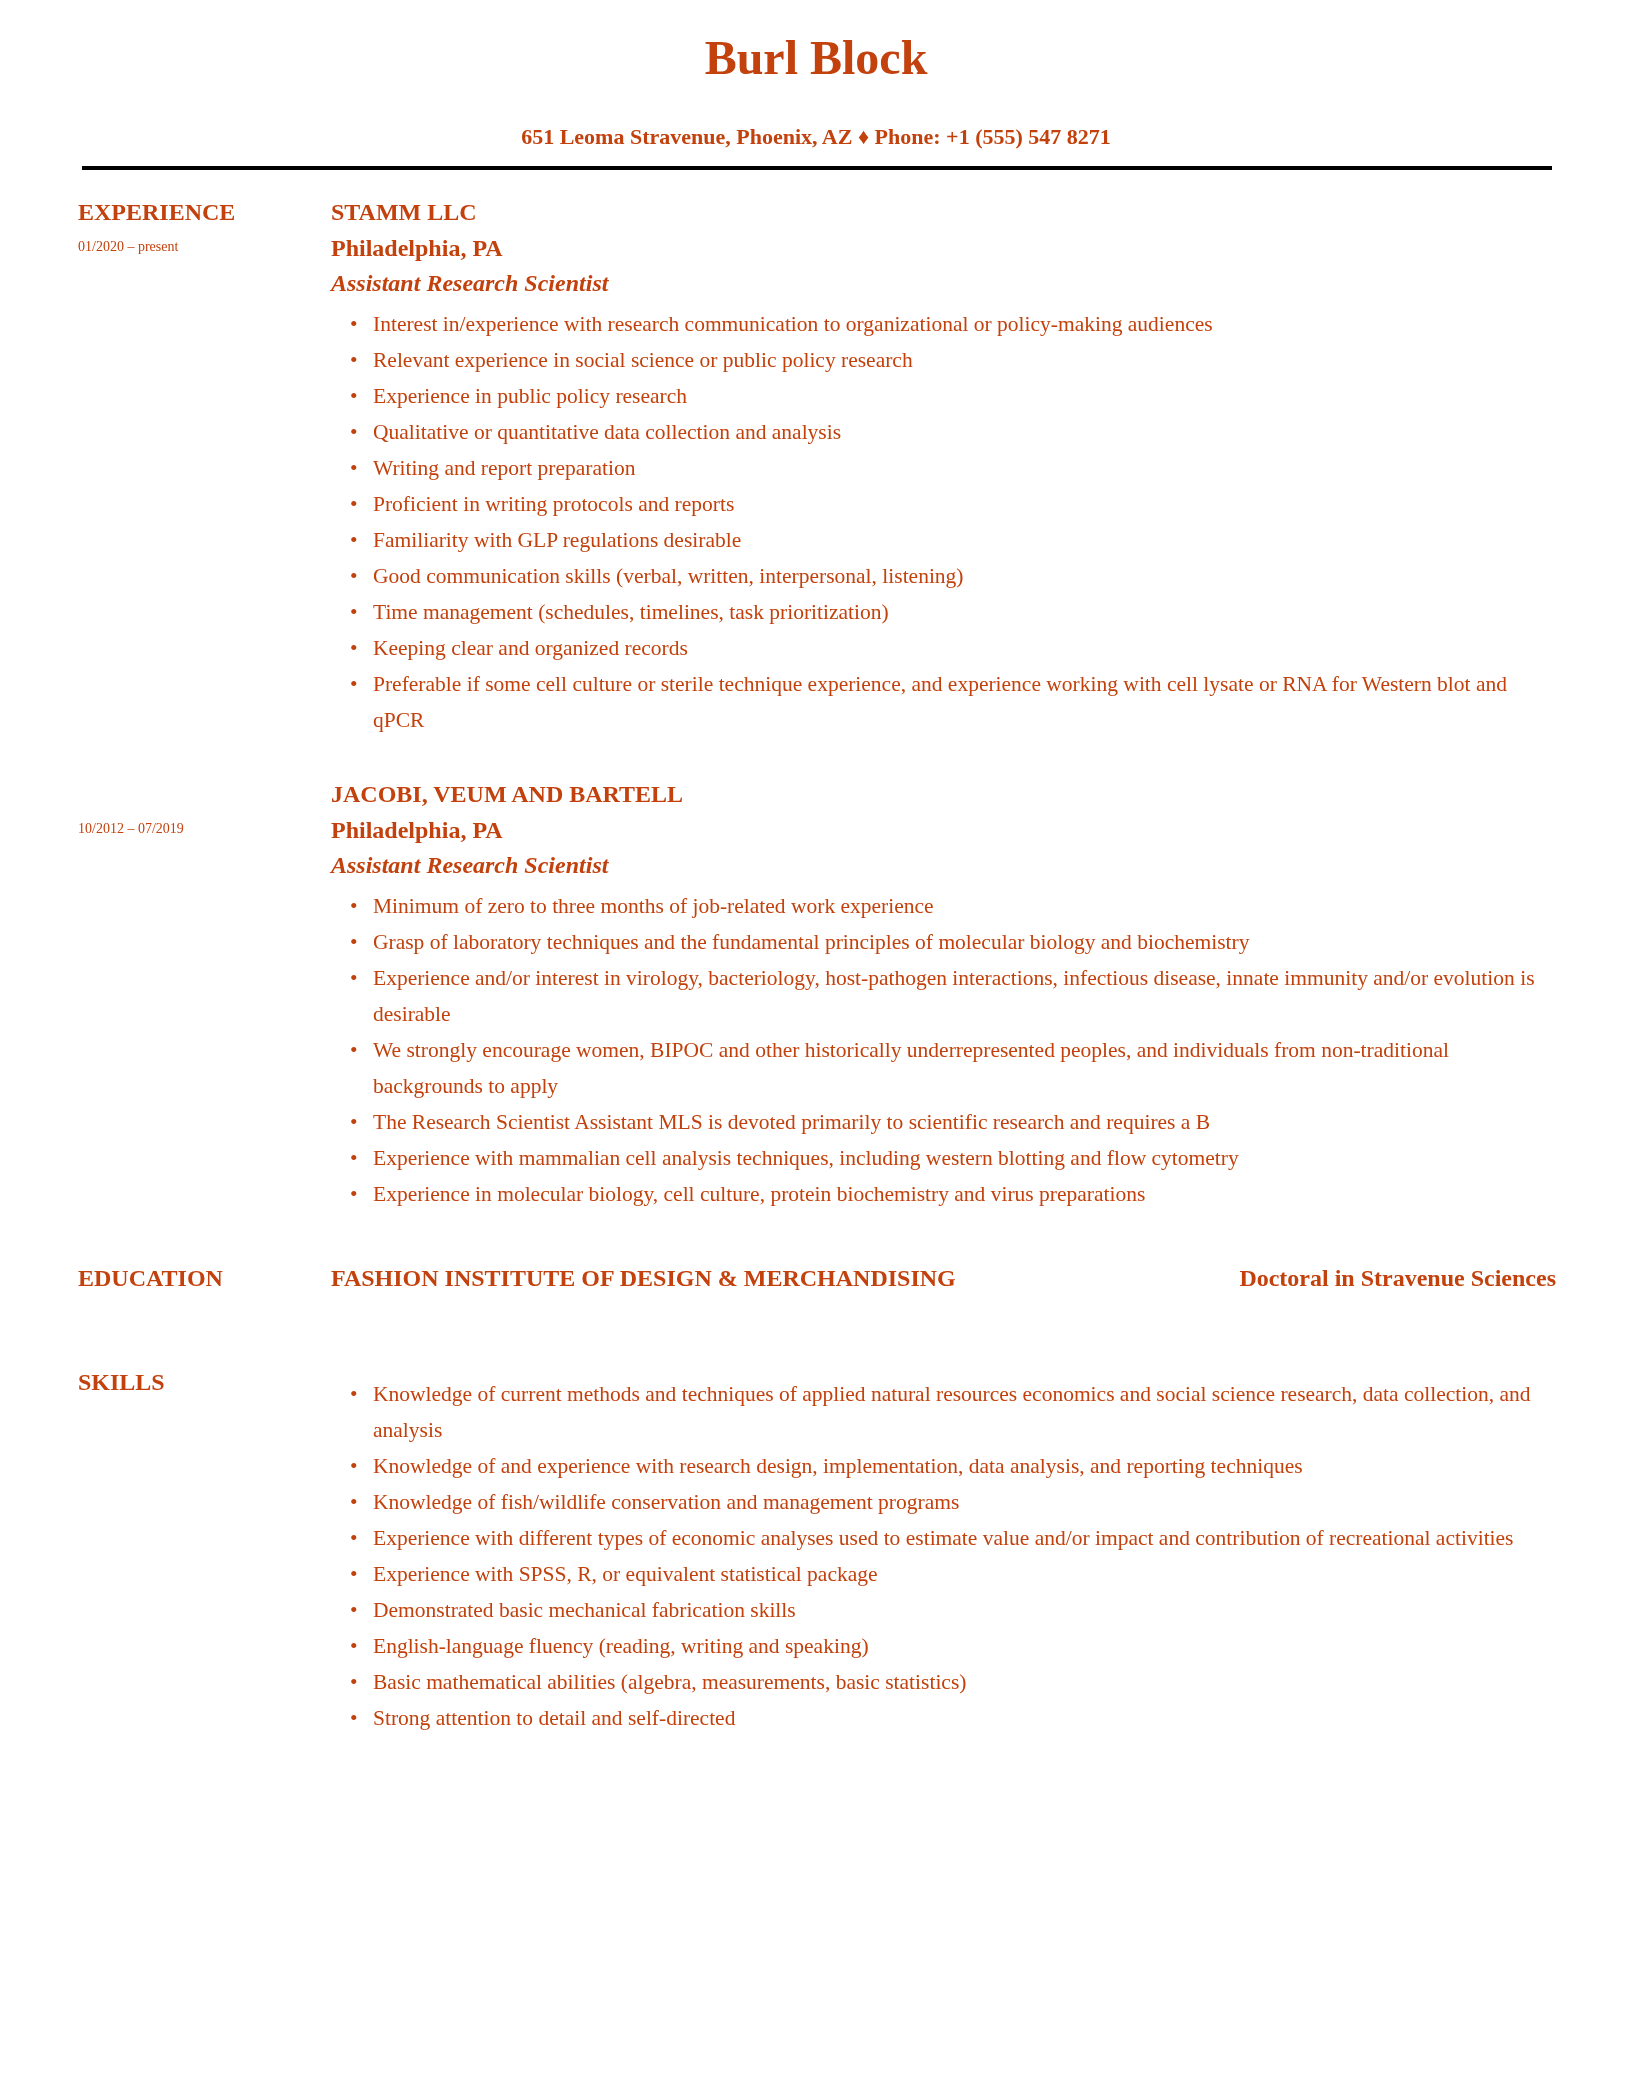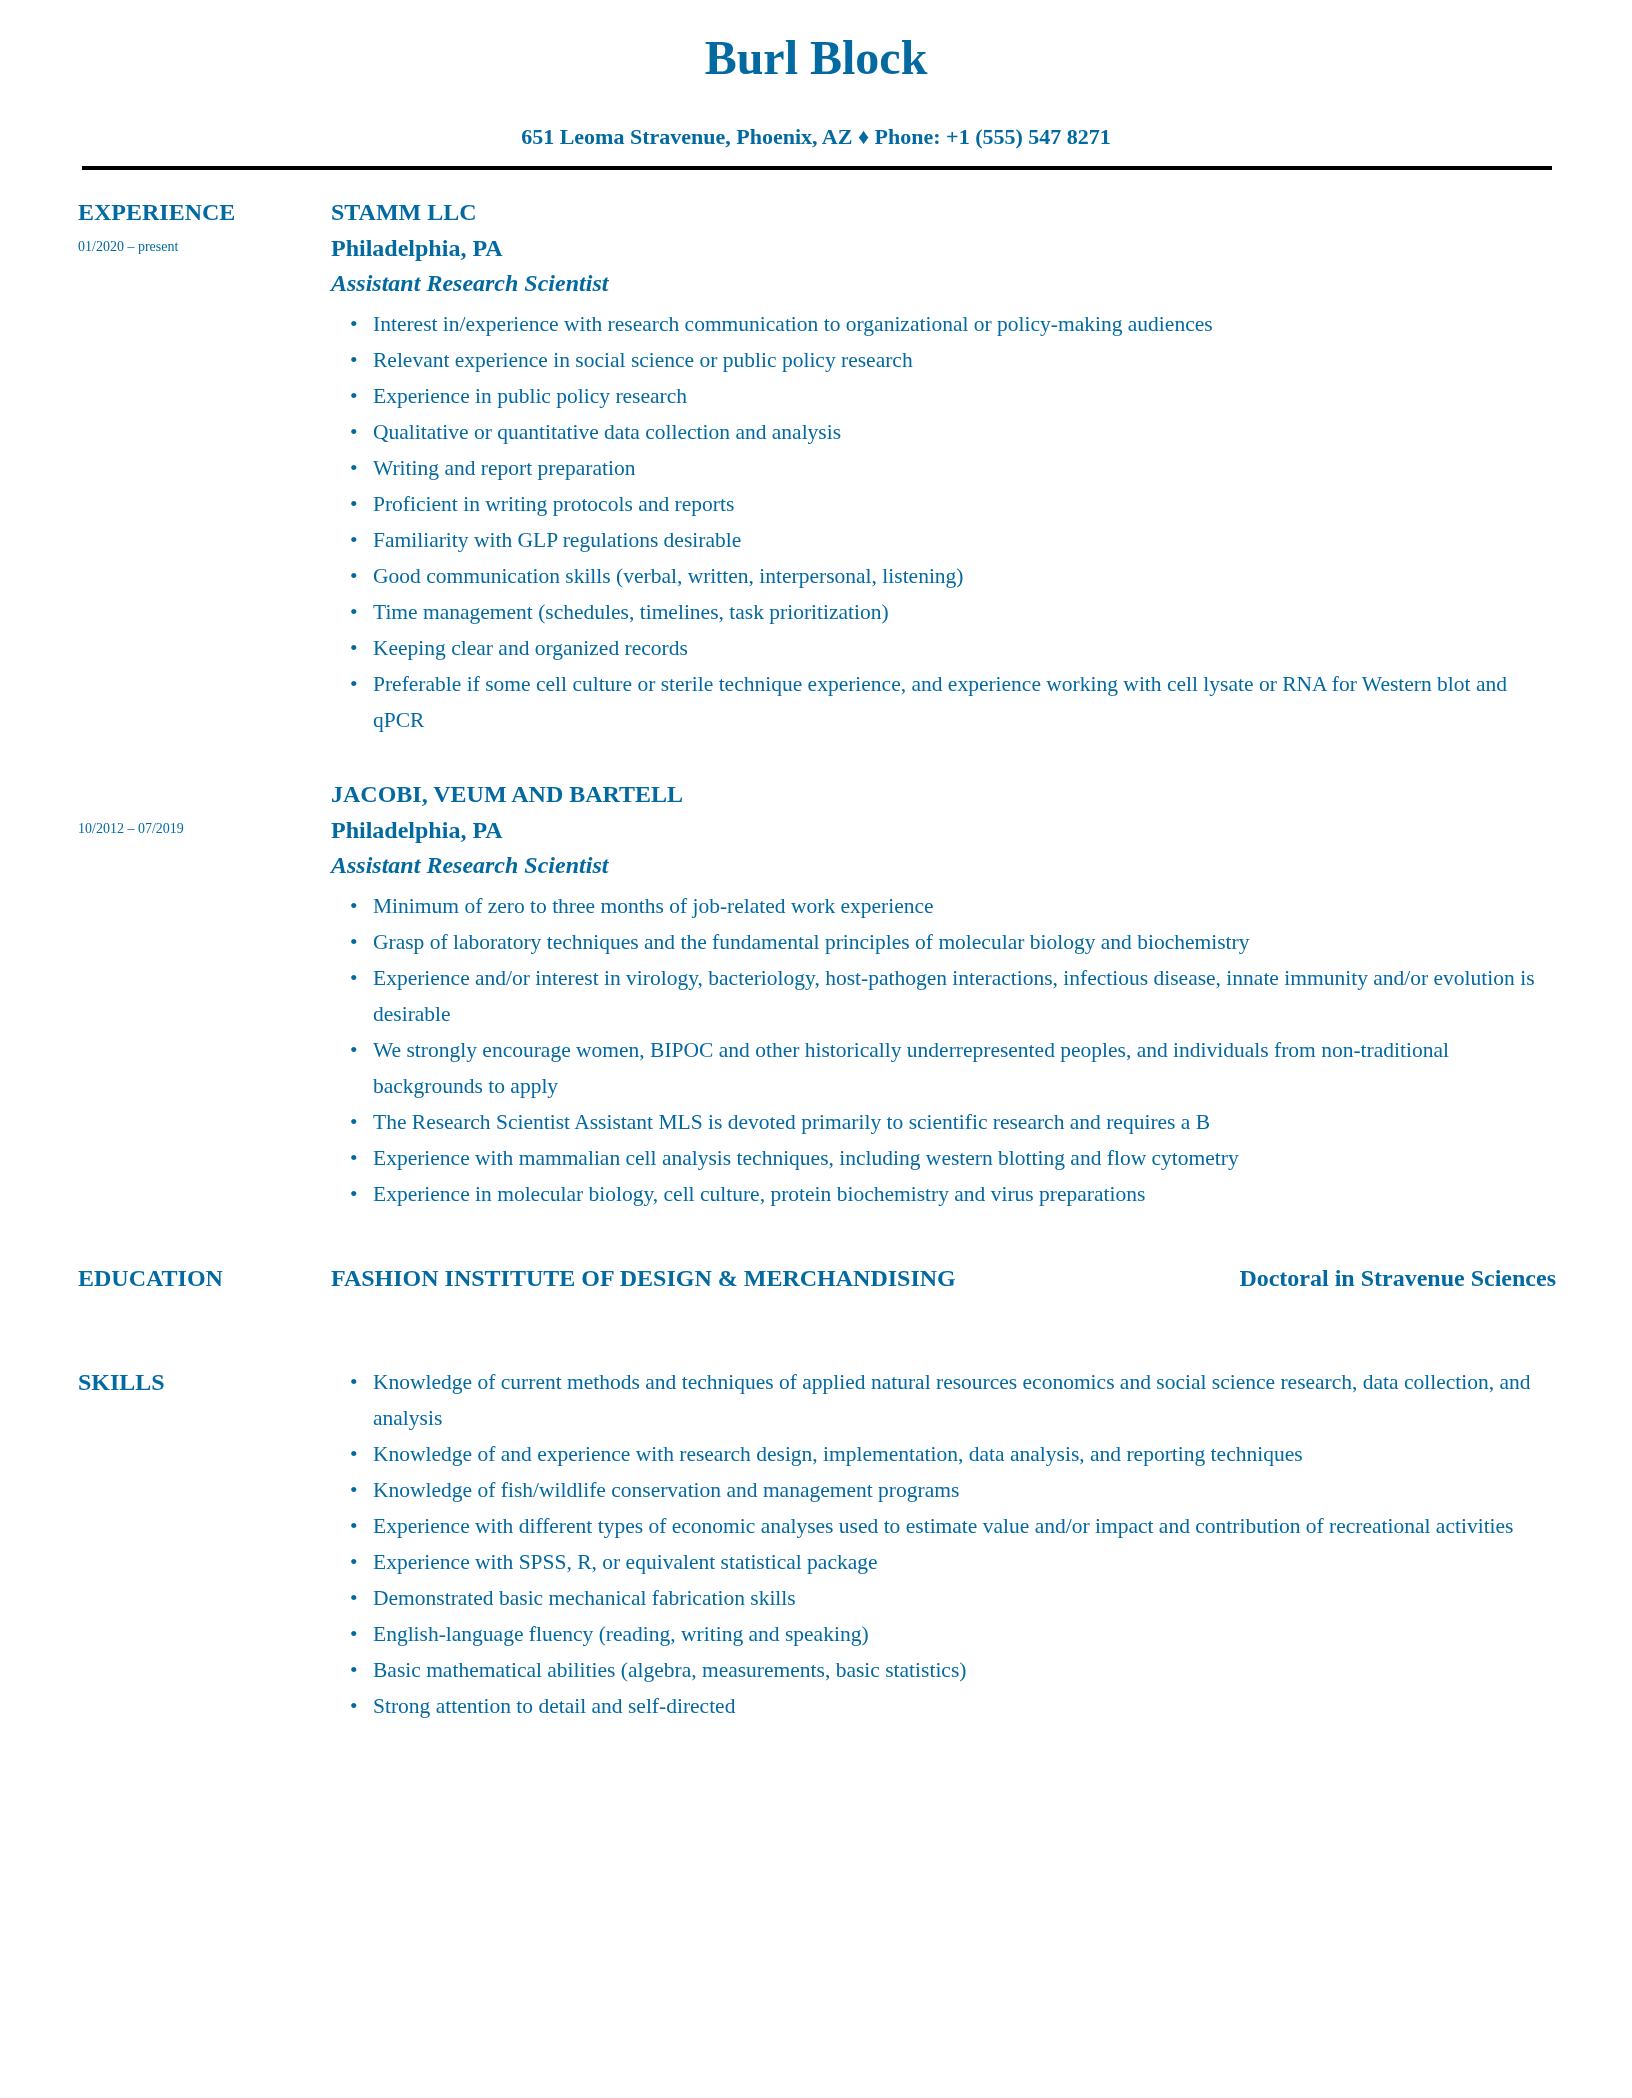--- a/index.html
+++ b/index.html
@@ -1,21 +1,21 @@
 <!DOCTYPE html>
 <html><head>
 <meta charset="utf-8">
 <style>
   html, body { margin: 0; padding: 0; background: #ffffff; }
   .page {
     position: relative;
     width: 1632px;
     height: 2098px;
     background: #ffffff;
-    color: #0369a1;
+    color: #c2410c;
     font-family: "Liberation Serif", "DejaVu Serif", serif;
     box-sizing: border-box;
     overflow: hidden;
   }
   .header { text-align: center; padding-top: 30px; }
   .name { font-size: 48px; line-height: 56px; font-weight: 700; }
   .contact { font-size: 22px; line-height: 30px; font-weight: 700; margin-top: 36px; }
   .rule { margin: 14px 80px 0 82px; border-top: 4px solid #000; height: 0; }
 
   .main { padding: 0 76px 0 78px; }
@@ -28,21 +28,21 @@
   .sec-label { font-size: 24px; line-height: 36px; font-weight: 700; }
   .dates { font-size: 14px; line-height: 34px; }
   .dates.offset { margin-top: 36px; }
 
   .job-head { display: flex; justify-content: space-between; align-items: baseline;
               font-size: 24px; line-height: 36px; font-weight: 700; flex-direction: column; }
   .job-title { font-size: 24px; line-height: 34px; font-weight: 700; font-style: italic; }
 
   ul.bullets { margin: 6px 0 0 0; padding: 0 0 0 42px; list-style: none;
                font-size: 21.5px; line-height: 36px; }
-  ul.bullets.flush { margin-top: 0; }
+  ul.bullets.flush { margin-top: 12px; }
   ul.bullets li { position: relative; }
   ul.bullets li::before { content: "\2022"; position: absolute; left: -23px; }
 
   .edu-line { display: flex; justify-content: space-between; align-items: center;
               font-size: 24px; line-height: 36px; font-weight: 700; }
 </style>
 </head>
 <body>
 
 <div class="page">

